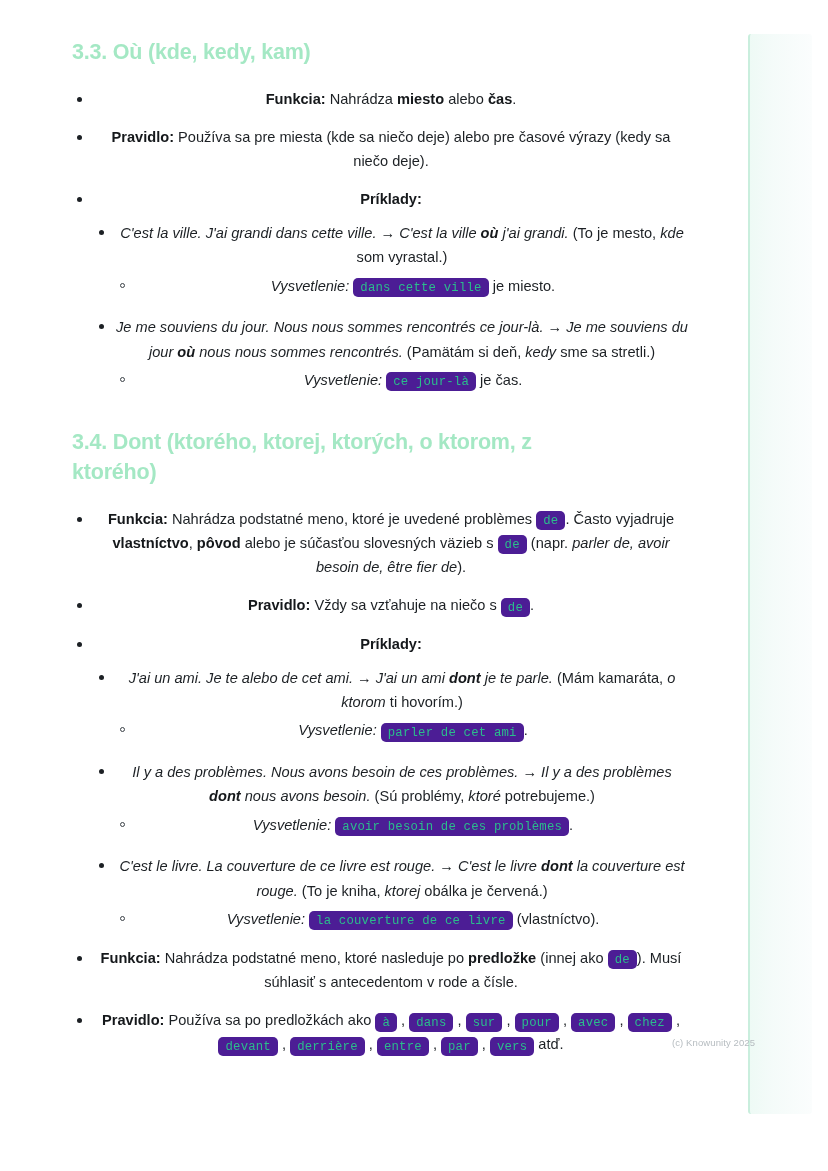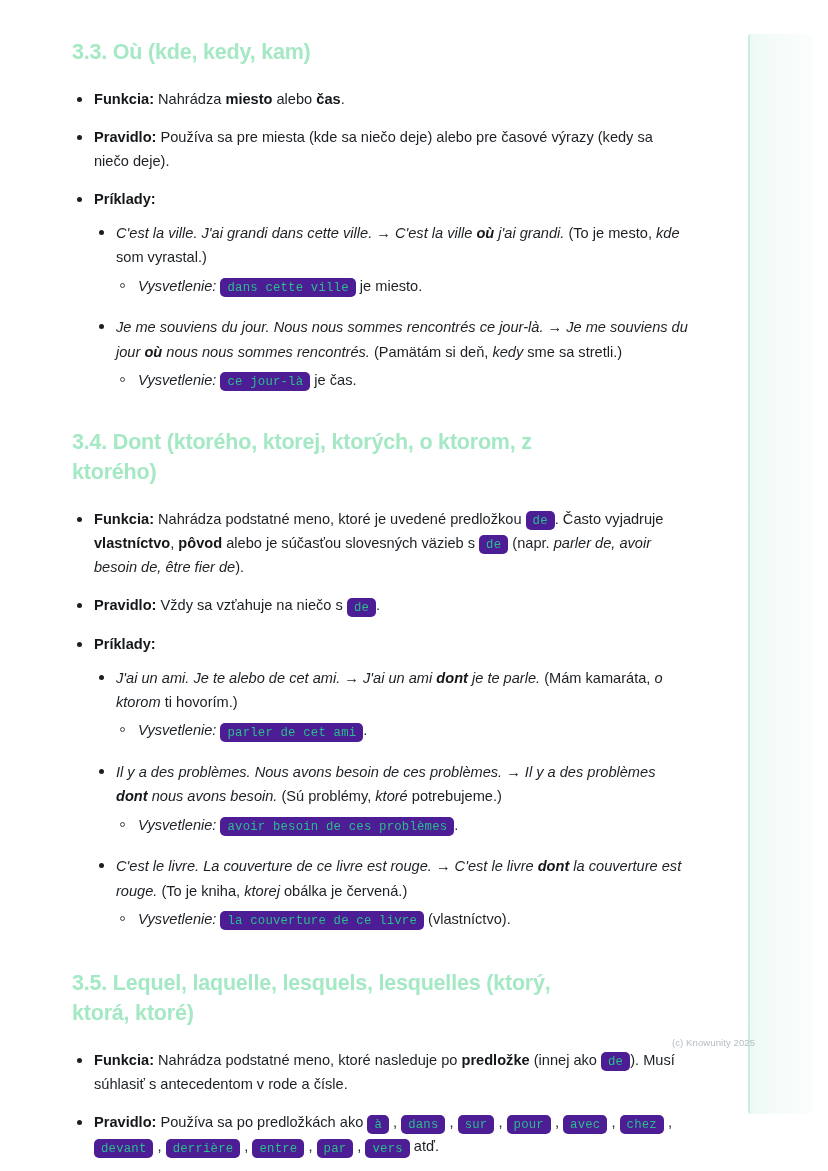--- a/index.html
+++ b/index.html
@@ -49,20 +49,21 @@
     margin: 0 0 20px 0;
     max-width: 520px;
   }
   h2.section-heading.sec-34 { margin-top: 34px; }
   h2.section-heading.sec-35 { margin-top: 36px; }
 
   ul.lvl1 {
     list-style: none;
     margin: 0;
     padding: 0;
+    text-align: center;
   }
   ul.lvl1 > li.l1 {
     position: relative;
     padding-left: 22px;
     margin-bottom: 15px;
     font-size: 14.6px;
     line-height: 1.62;
     color: #1c2024;
   }
   ul.lvl1 > li.l1::before {
@@ -198,21 +199,21 @@
 
       </ul>
     </li>
   </ul>
 
   <h2 class="section-heading sec-34">3.4. Dont (ktorého, ktorej, ktorých, o ktorom, z ktorého)</h2>
 
   <ul class="lvl1">
 
     <li class="l1">
-      <strong>Funkcia:</strong><span> Nahrádza podstatné meno, ktoré je uvedené predložkou </span><code class="chip">de</code><span>. Často vyjadruje </span><strong>vlastníctvo</strong><span>, </span><strong>pôvod</strong><span> alebo je súčasťou slovesných väzieb s </span><code class="chip">de</code><span> (napr. </span><em>parler de, avoir besoin de, être fier de</em><span>).</span>
+      <strong>Funkcia:</strong><span> Nahrádza podstatné meno, ktoré je uvedené problèmes </span><code class="chip">de</code><span>. Často vyjadruje </span><strong>vlastníctvo</strong><span>, </span><strong>pôvod</strong><span> alebo je súčasťou slovesných väzieb s </span><code class="chip">de</code><span> (napr. </span><em>parler de, avoir besoin de, être fier de</em><span>).</span>
     </li>
 
     <li class="l1">
       <strong>Pravidlo:</strong><span> Vždy sa vzťahuje na niečo s </span><code class="chip">de</code><span>.</span>
     </li>
 
     <li class="l1">
       <strong>Príklady:</strong>
 
       <ul class="lvl2">
@@ -245,21 +246,20 @@
               <code class="chip">la couverture de ce livre</code>
               <span>(vlastníctvo).</span>
             </li>
           </ul>
         </li>
 
       </ul>
     </li>
   </ul>
 
-  <h2 class="section-heading sec-35">3.5. Lequel, laquelle, lesquels, lesquelles (ktorý, ktorá, ktoré)</h2>
 
   <ul class="lvl1">
 
     <li class="l1">
       <strong>Funkcia:</strong><span> Nahrádza podstatné meno, ktoré nasleduje po </span><strong>predložke</strong><span> (innej ako </span><code class="chip">de</code><span>). Musí súhlasiť s antecedentom v rode a čísle.</span>
     </li>
 
     <li class="l1">
       <strong>Pravidlo:</strong><span> Používa sa po predložkách ako </span><span id="preposition-chips"><code class="chip">à</code><span> , </span><code class="chip">dans</code><span> , </span><code class="chip">sur</code><span> , </span><code class="chip">pour</code><span> , </span><code class="chip">avec</code><span> , </span><code class="chip">chez</code><span> , </span><code class="chip">devant</code><span> , </span><code class="chip">derrière</code><span> , </span><code class="chip">entre</code><span> , </span><code class="chip">par</code><span> , </span><code class="chip">vers</code><span> </span></span><span>atď.</span>
     </li>

